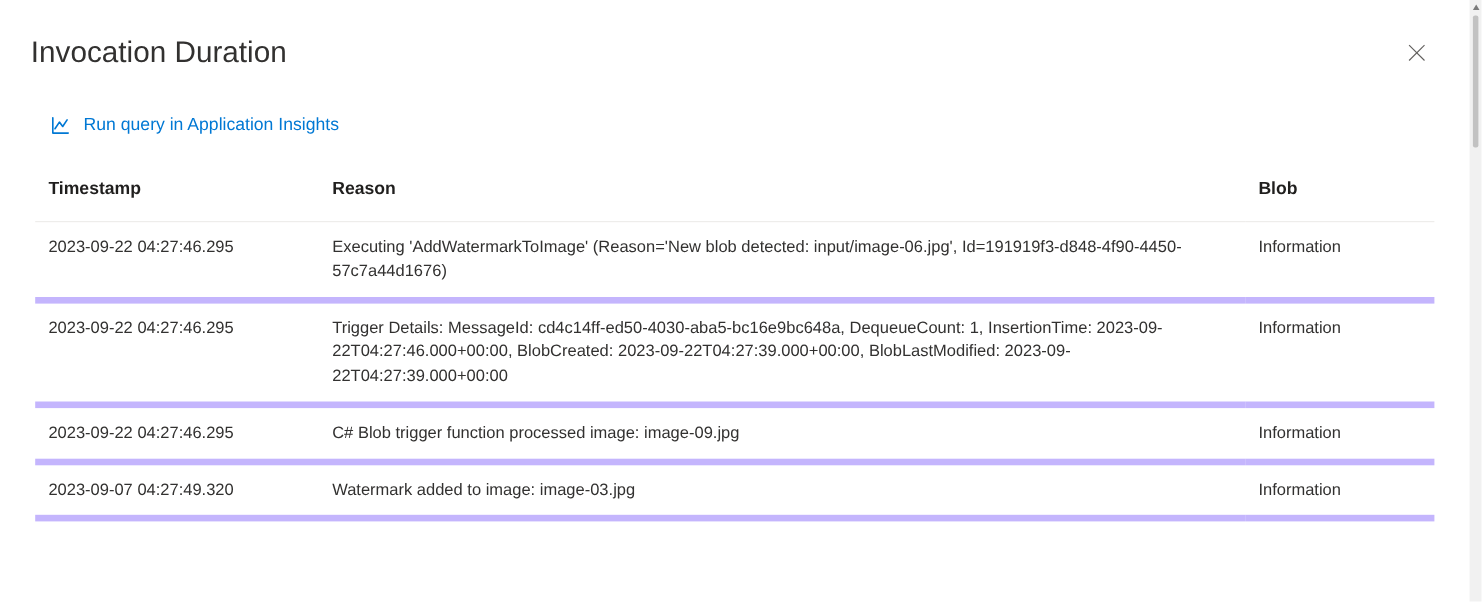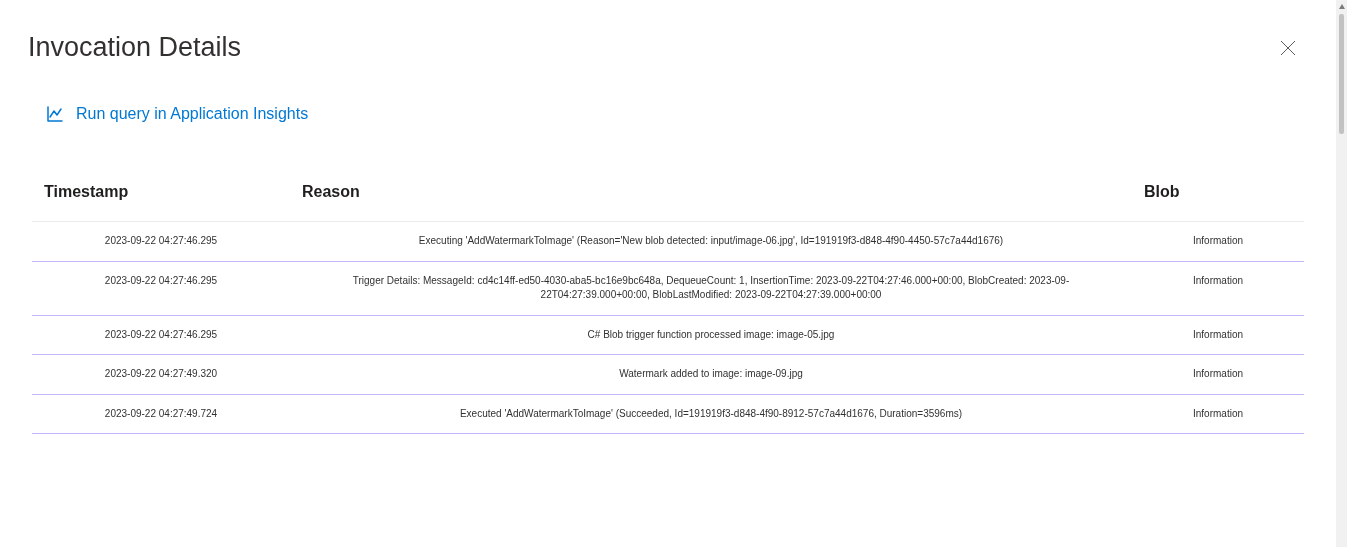--- a/index.html
+++ b/index.html
@@ -46,41 +46,40 @@
     align-items: flex-start;
     gap: 12px;
     color: #0078d4;
     cursor: pointer;
     font-size: 16px;
   }
   .link-row .icon { display: inline-flex; }
   table {
     border-collapse: collapse;
     width: 1272px;
-    margin-top: 56px;
+    margin-top: 35px;
     margin-left: 4px;
     table-layout: fixed;
   }
   thead th {
     text-align: left;
     font-weight: 600;
     font-size: 16px;
     padding: 0 12px 20px 12px;
     border-bottom: 1px solid #edebe9;
     color: #201f1e;
   }
   tbody td {
     vertical-align: top;
-    font-size: 10px;
+    font-size: 15px;
     color: #323130;
     padding: 12px 12px 12px 12px;
-    border-bottom: 1px solid #c4b5fd;
+    border-bottom: 6px solid #c4b5fd;
     line-height: 1.45;
     word-wrap: break-word;
-    text-align: center;
   }
   col.ts  { width: 258px; }
   col.msg { width: 842px; }
   col.tp  { width: 172px; }
 
   
   .right-track {
     position: absolute;
     top: 0;
     right: 0;
@@ -105,21 +104,21 @@
     height: 120px;
     background: #c2c2c2;
     border-radius: 2px;
   }
 </style>
 </head>
 <body>
 
 <div class="page">
   <div class="header-row">
-    <h1 class="title">Invocation Details</h1>
+    <h1 class="title">Invocation Duration</h1>
     <span class="close-btn">
       <span>
         <svg width="16" height="16" viewBox="0 0 16 16">
           <line x1="1" y1="1" x2="15" y2="15" stroke="#605e5c" stroke-width="1"></line>
           <line x1="15" y1="1" x2="1" y2="15" stroke="#605e5c" stroke-width="1"></line>
         </svg>
       </span>
     </span>
   </div>
 
@@ -152,31 +151,26 @@
         <td>Executing 'AddWatermarkToImage' (Reason='New blob detected: input/image-06.jpg', Id=191919f3-d848-4f90-4450-57c7a44d1676)</td>
         <td>Information</td>
       </tr>
       <tr>
         <td>2023-09-22 04:27:46.295</td>
         <td>Trigger Details: MessageId: cd4c14ff-ed50-4030-aba5-bc16e9bc648a, DequeueCount: 1, InsertionTime: 2023-09-22T04:27:46.000+00:00, BlobCreated: 2023-09-22T04:27:39.000+00:00, BlobLastModified: 2023-09-22T04:27:39.000+00:00</td>
         <td>Information</td>
       </tr>
       <tr>
         <td>2023-09-22 04:27:46.295</td>
-        <td>C# Blob trigger function processed image: image-05.jpg</td>
+        <td>C# Blob trigger function processed image: image-09.jpg</td>
         <td>Information</td>
       </tr>
       <tr>
-        <td>2023-09-22 04:27:49.320</td>
-        <td>Watermark added to image: image-09.jpg</td>
-        <td>Information</td>
-      </tr>
-      <tr>
-        <td>2023-09-22 04:27:49.724</td>
-        <td>Executed 'AddWatermarkToImage' (Succeeded, Id=191919f3-d848-4f90-8912-57c7a44d1676, Duration=3596ms)</td>
+        <td>2023-09-07 04:27:49.320</td>
+        <td>Watermark added to image: image-03.jpg</td>
         <td>Information</td>
       </tr>
     </tbody>
   </table>
 </div>
 
 <div class="right-track">
   <div class="up-arrow"></div>
   <div class="thumb"></div>
 </div>

